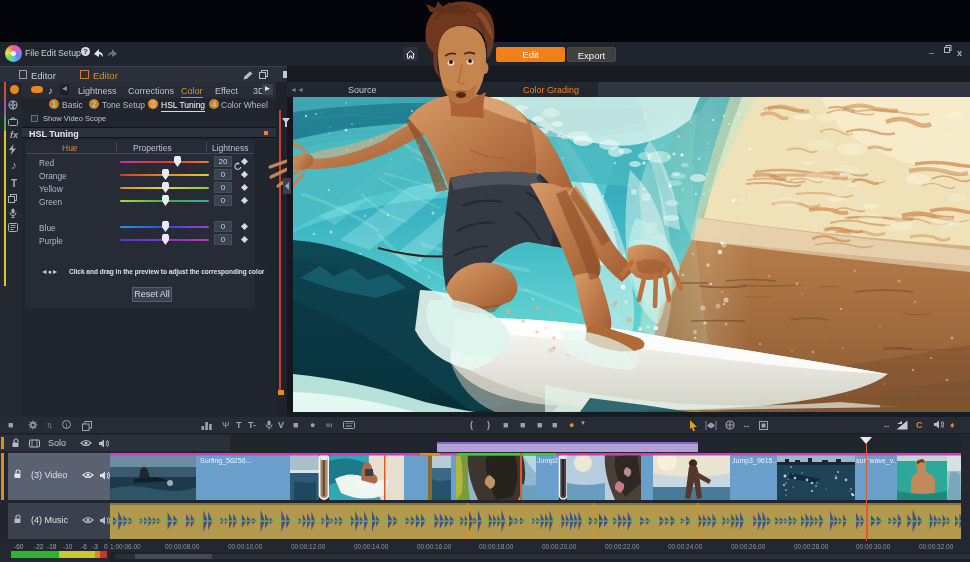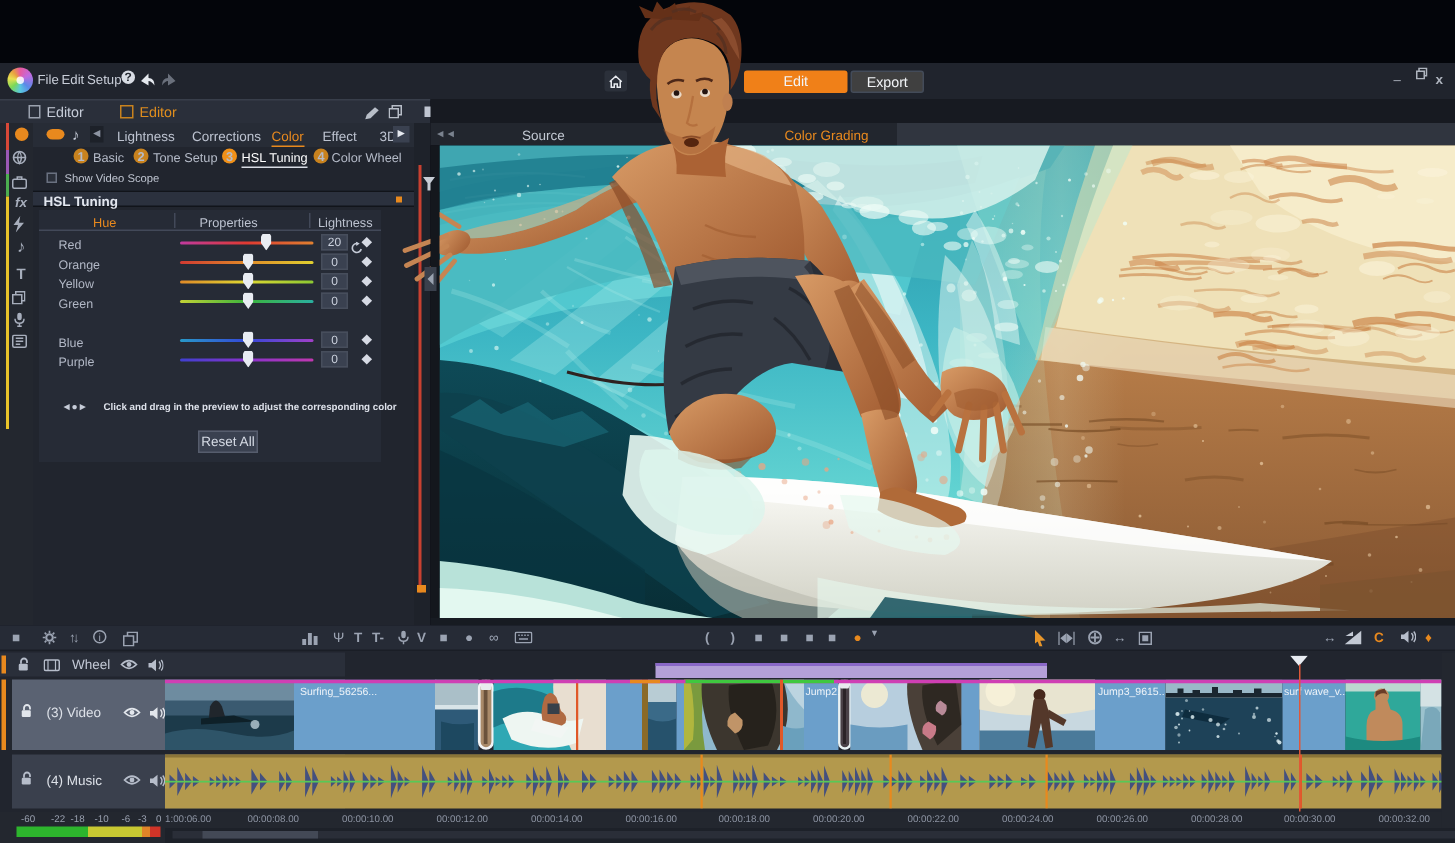--- a/index.html
+++ b/index.html
@@ -815,21 +815,21 @@
 </div>
   <div id="solorow">
     <svg class="ab" style="left:11px;top:3px" width="10" height="10" viewBox="0 0 10 10">
         <rect x="1.5" y="4.5" width="6" height="4.5" rx="0.8" fill="#b6bdca"></rect>
         <path d="M3 4.5 V3 a2 2 0 0 1 4 0 V4" stroke="#b6bdca" stroke-width="1.2" fill="none"></path>
       </svg>
     <svg class="ab" style="left:29px;top:4px" width="11" height="9" viewBox="0 0 11 9">
         <rect x="0.5" y="1" width="10" height="7" rx="1" fill="none" stroke="#b6bdca" stroke-width="1"></rect>
         <path d="M3 1 v7 M8 1 v7" stroke="#b6bdca" stroke-width="0.8"></path>
       </svg>
-    <span class="txt" style="left:48px;top:3px;font-size:9px;color:#c3c9d6">Wheel</span>
+    <span class="txt" style="left:48px;top:3px;font-size:9px;color:#c3c9d6">Solo</span>
     <svg class="ab" style="left:80px;top:4px" width="12" height="8" viewBox="0 0 12 8">
         <path d="M1 4 Q6 -1 11 4 Q6 9 1 4 Z" fill="none" stroke="#b6bdca" stroke-width="1.1"></path>
         <circle cx="6" cy="4" r="1.6" fill="#b6bdca"></circle>
       </svg>
     <svg class="ab" style="left:98px;top:4px" width="11" height="9" viewBox="0 0 11 9">
         <path d="M1 3 h2 l3 -2.5 v8 l-3 -2.5 h-2 Z" fill="#b6bdca"></path>
         <path d="M8 2 q2 2.5 0 5 M9.5 1 q2.6 3.5 0 7" stroke="#b6bdca" stroke-width="0.9" fill="none"></path>
       </svg>
   </div>
   <div style="position:absolute;left:0;top:36px;width:8px;height:47px;background:#23272f">

